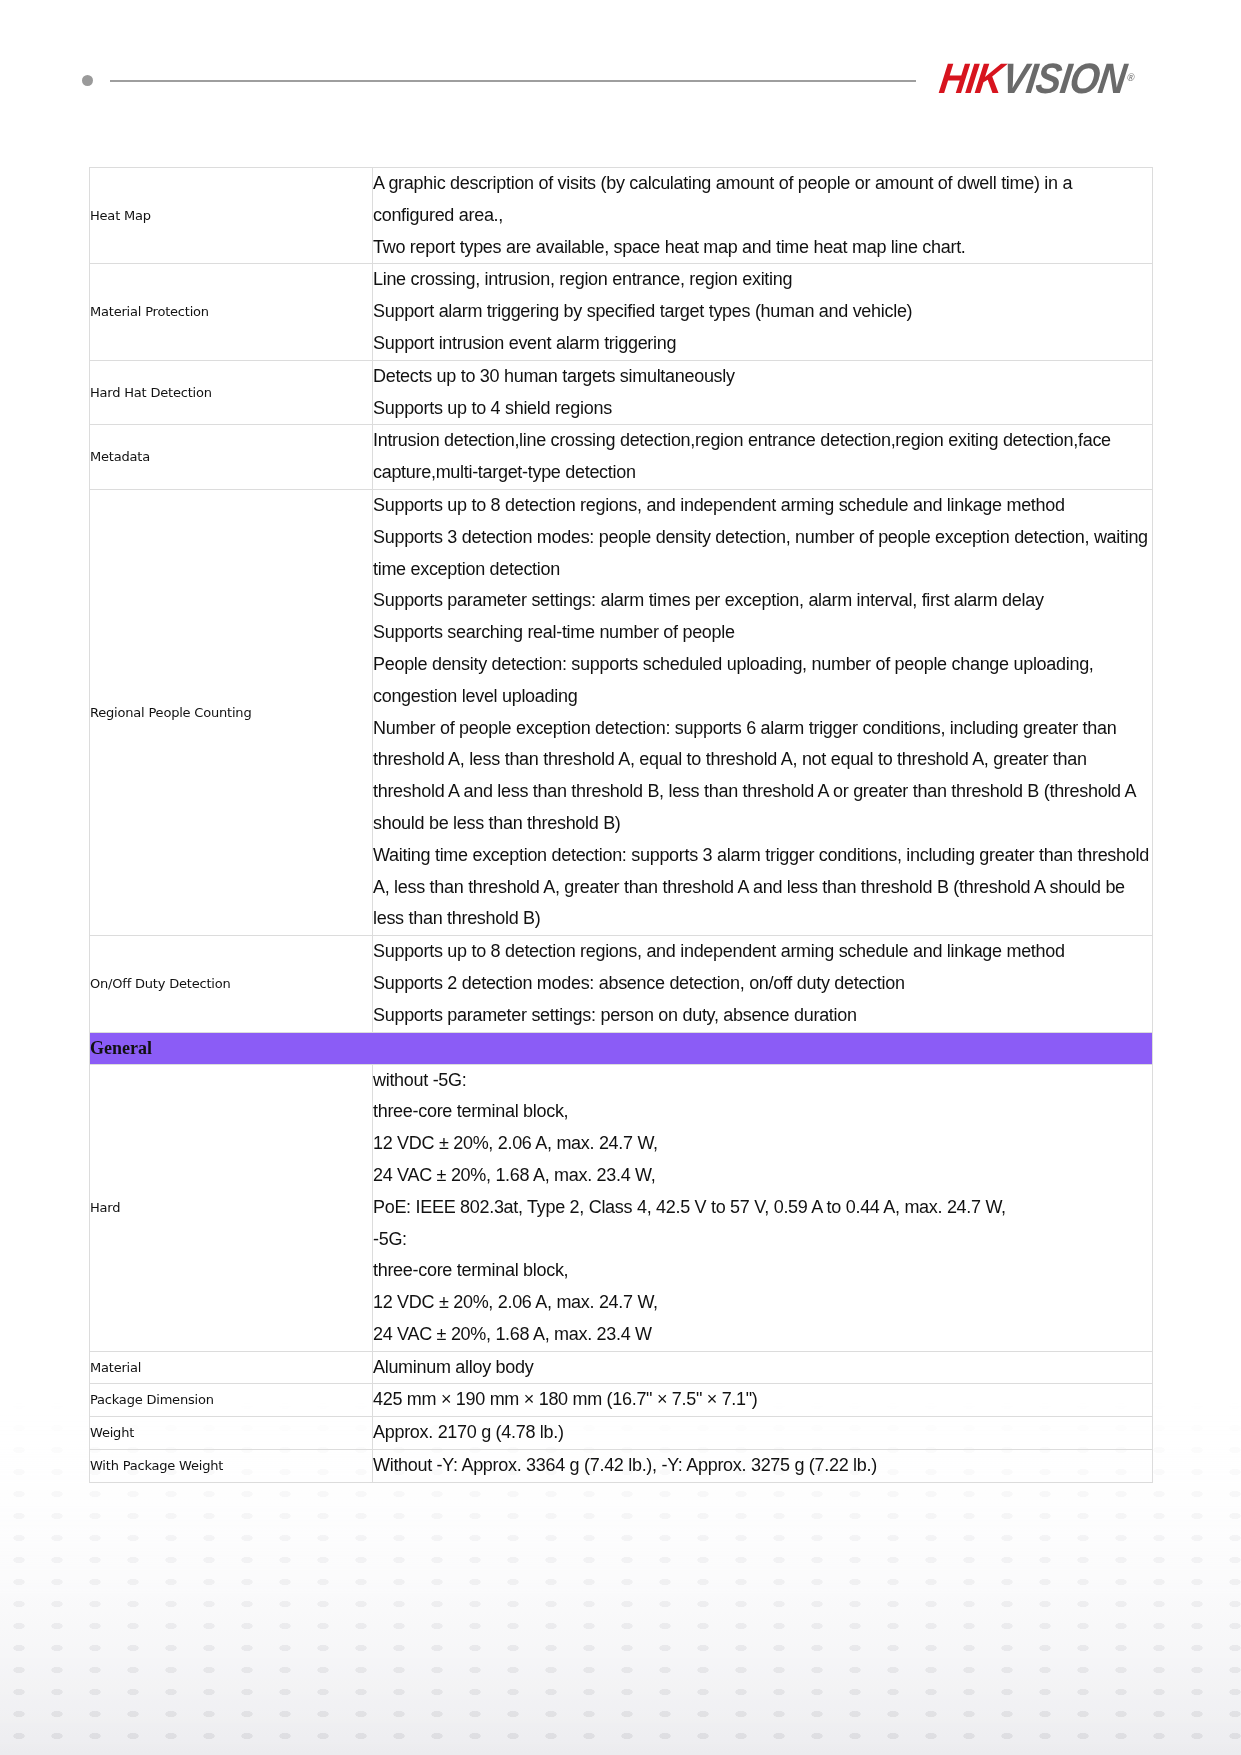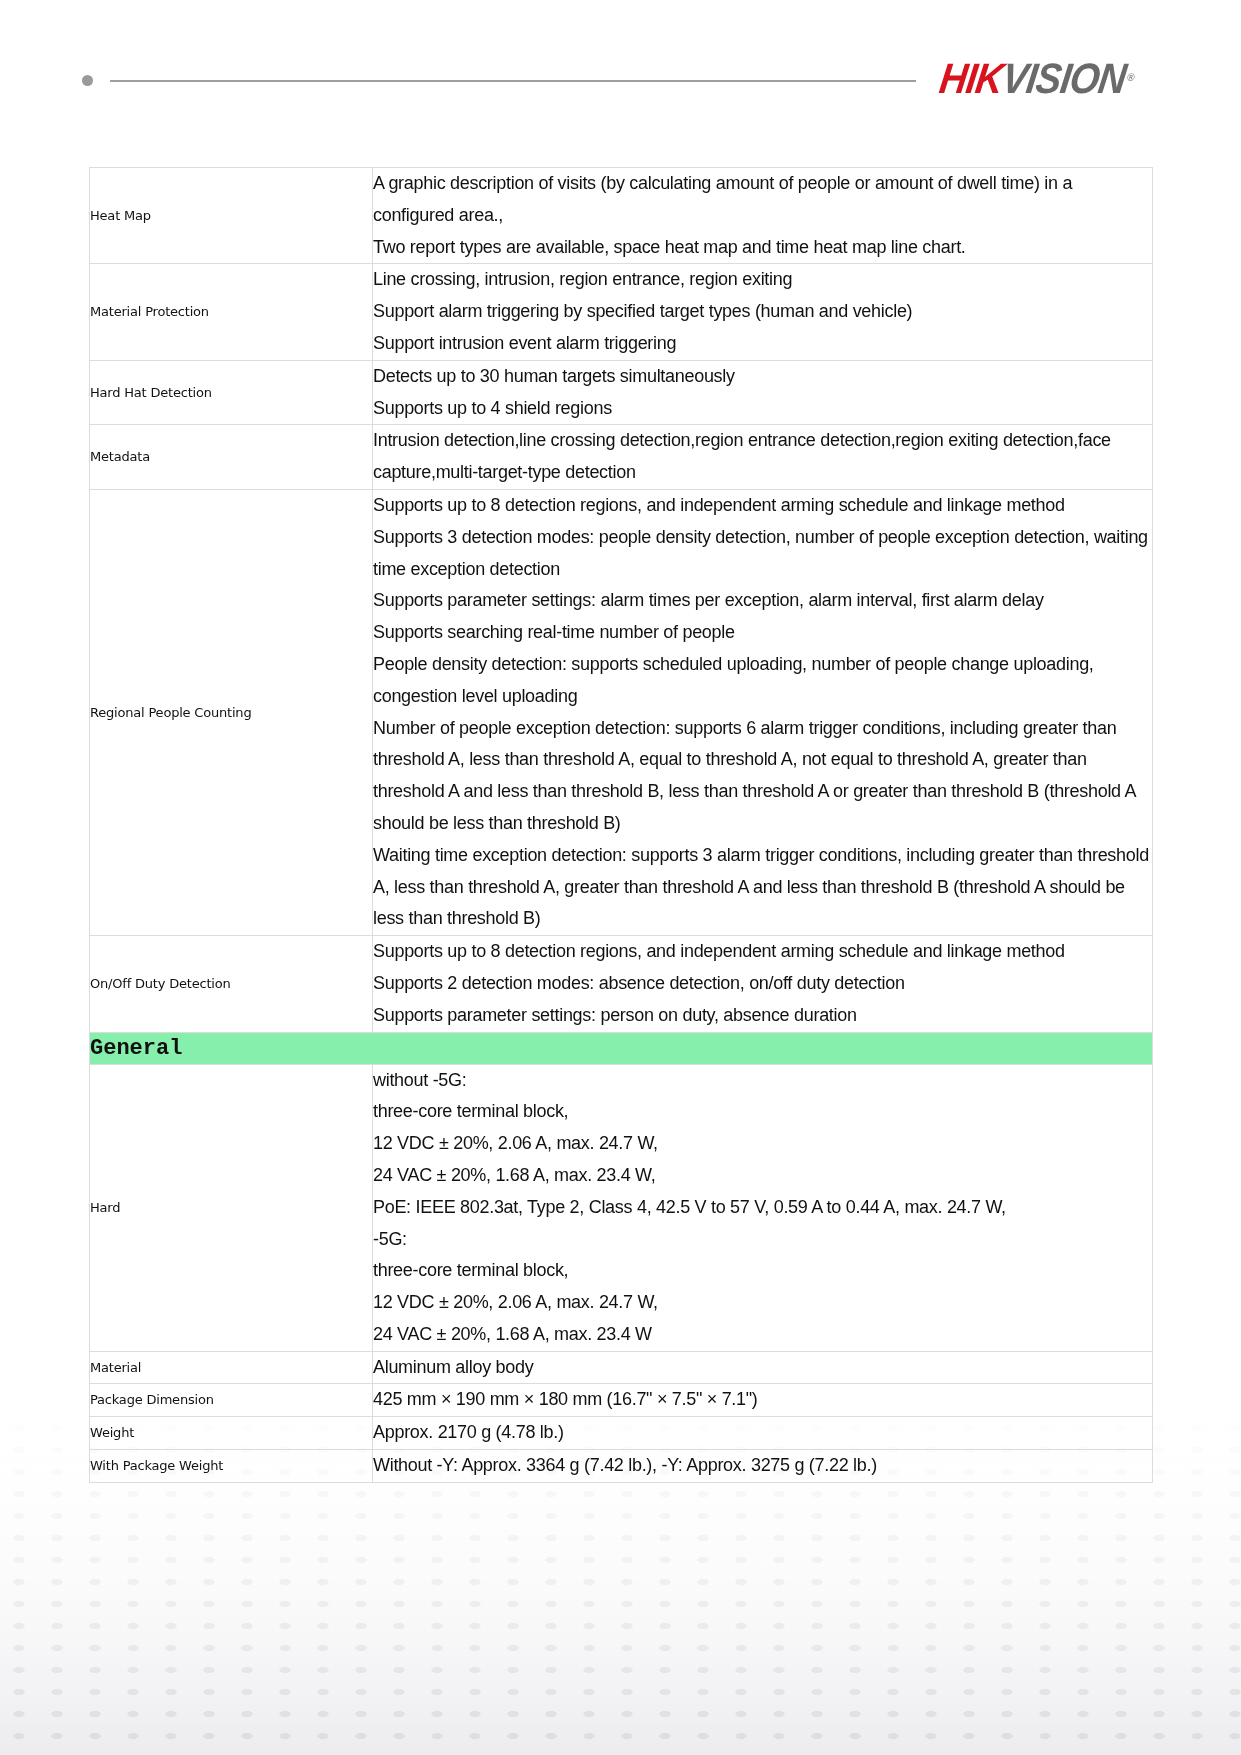--- a/index.html
+++ b/index.html
@@ -41,21 +41,21 @@
     font-size: 18.5px;
   }
   table.spec td {
     border: 1.5px solid #dcdcdc; padding: 0 0; vertical-align: middle;
     line-height: 31.8px;
   }
   td.label { width: 282px; font-family: "DejaVu Sans", sans-serif; font-size: 13px; letter-spacing: -0.2px; }
   td.value { font-family: "Liberation Sans", sans-serif; font-size: 18px; letter-spacing: -0.3px; }
   td.value .line { display: block; white-space: normal; }
   tr.section td {
-    background: #86efac; font-weight: 700; font-family: Liberation Mono, monospace; font-size: 22px;
+    background: #8b5cf6; font-weight: 700; font-family: Liberation Serif, serif; font-size: 18px;
     line-height: 31px;
   }
 </style>
 </head>
 <body>
 
 <div class="bg-dots"></div>
 
 <div class="header-dot"></div>
 <div class="header-rule"></div>

